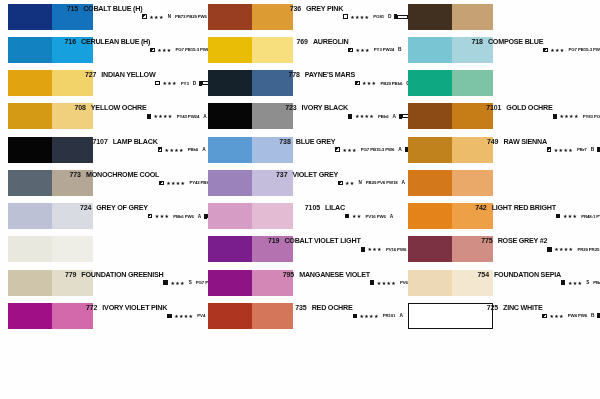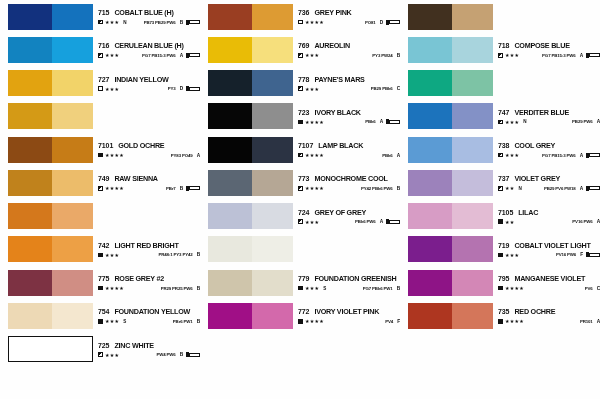--- a/index.html
+++ b/index.html
@@ -33,21 +33,21 @@
   }
   .swatch.framed { border: 1px solid #111; }
   .swatch .mass { width: 52%; height: 100%; }
   .swatch .tint { width: 48%; height: 100%; }
   .info {
     margin-left: 5px;
     flex: 1 1 auto;
     min-width: 0;
     height: 26px;
     display: flex;
-    flex-direction: column;
+    flex-direction: row;
     justify-content: center;
   }
   .nameline {
     display: flex;
     align-items: baseline;
     gap: 5px;
     white-space: nowrap;
     margin-bottom: 2px;
   }
   .code {
@@ -289,20 +289,37 @@
       <div class="swatch">
         <div class="mass" style="background: rgb(14, 168, 130);"></div>
         <div class="tint" style="background: rgb(125, 195, 165);"></div>
       </div>
     </div>
     <div class="cell">
       <div class="swatch">
         <div class="mass" style="background: rgb(212, 154, 22);"></div>
         <div class="tint" style="background: rgb(240, 208, 125);"></div>
       </div>
+      <div class="info">
+        <div class="nameline">
+          <span class="code">708</span>
+          <span class="pname">YELLOW OCHRE</span>
+        </div>
+        <div class="specline">
+          <span class="opacity-box opaque"></span>
+          <span class="stars">★★★★</span>
+          <span class="spacer"></span>
+          <span class="pig">PY43 PW24</span>
+          <span class="grade">A</span>
+          <span class="tube">
+            <span class="cap"></span>
+            <span class="body"></span>
+          </span>
+        </div>
+      </div>
     </div>
     <div class="cell">
       <div class="swatch">
         <div class="mass" style="background: rgb(6, 6, 6);"></div>
         <div class="tint" style="background: rgb(142, 142, 142);"></div>
       </div>
       <div class="info">
         <div class="nameline">
           <span class="code">723</span>
           <span class="pname">IVORY BLACK</span>
@@ -315,40 +332,20 @@
           <span class="grade">A</span>
           <span class="tube">
             <span class="cap"></span>
             <span class="body"></span>
           </span>
         </div>
       </div>
     </div>
     <div class="cell">
       <div class="swatch">
-        <div class="mass" style="background: rgb(28, 115, 188);"></div>
-        <div class="tint" style="background: rgb(131, 145, 198);"></div>
-      </div>
-      <div class="info">
-        <div class="nameline">
-          <span class="code">747</span>
-          <span class="pname">VERDITER BLUE</span>
-        </div>
-        <div class="specline">
-          <span class="opacity-box semi"></span>
-          <span class="stars">★★★</span>
-          <span class="series">N</span>
-          <span class="spacer"></span>
-          <span class="pig">PB29 PW6</span>
-          <span class="grade">A</span>
-        </div>
-      </div>
-    </div>
-    <div class="cell">
-      <div class="swatch">
         <div class="mass" style="background: rgb(140, 74, 20);"></div>
         <div class="tint" style="background: rgb(198, 124, 23);"></div>
       </div>
       <div class="info">
         <div class="nameline">
           <span class="code">7101</span>
           <span class="pname">GOLD OCHRE</span>
         </div>
         <div class="specline">
           <span class="opacity-box opaque"></span>
@@ -379,21 +376,21 @@
       </div>
     </div>
     <div class="cell">
       <div class="swatch">
         <div class="mass" style="background: rgb(91, 155, 212);"></div>
         <div class="tint" style="background: rgb(168, 189, 226);"></div>
       </div>
       <div class="info">
         <div class="nameline">
           <span class="code">738</span>
-          <span class="pname">COOL GREY</span>
+          <span class="pname">BLUE GREY</span>
         </div>
         <div class="specline">
           <span class="opacity-box semi"></span>
           <span class="stars">★★★</span>
           <span class="spacer"></span>
           <span class="pig">PG7 PB15:3 PW6</span>
           <span class="grade">A</span>
           <span class="tube">
             <span class="cap"></span>
             <span class="body"></span>
@@ -622,21 +619,21 @@
       </div>
     </div>
     <div class="cell">
       <div class="swatch">
         <div class="mass" style="background: rgb(237, 217, 181);"></div>
         <div class="tint" style="background: rgb(244, 231, 207);"></div>
       </div>
       <div class="info">
         <div class="nameline">
           <span class="code">754</span>
-          <span class="pname">FOUNDATION YELLOW</span>
+          <span class="pname">FOUNDATION SEPIA</span>
         </div>
         <div class="specline">
           <span class="opacity-box opaque"></span>
           <span class="stars">★★★</span>
           <span class="series">S</span>
           <span class="spacer"></span>
           <span class="pig">PBr6 PW1</span>
           <span class="grade">B</span>
         </div>
       </div>

